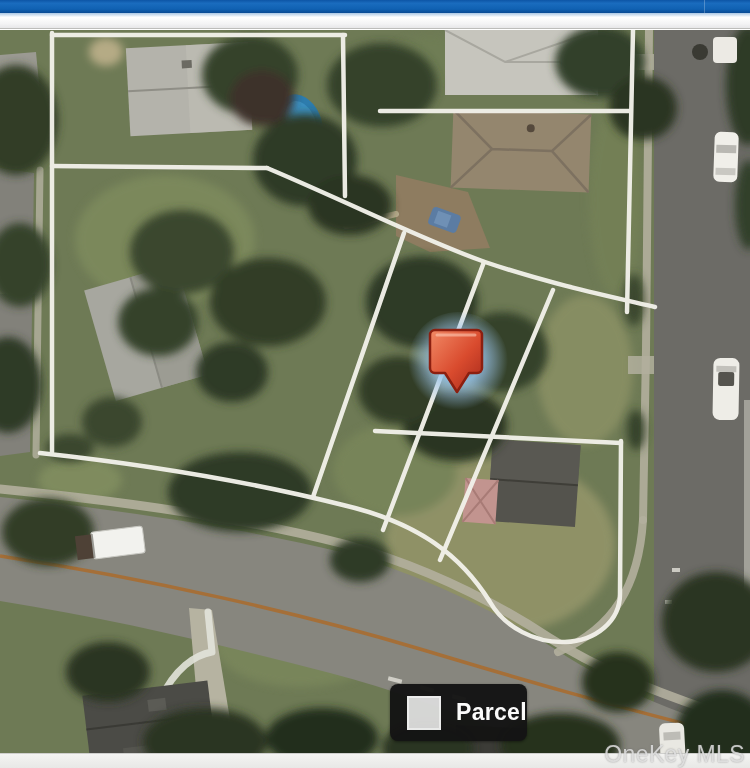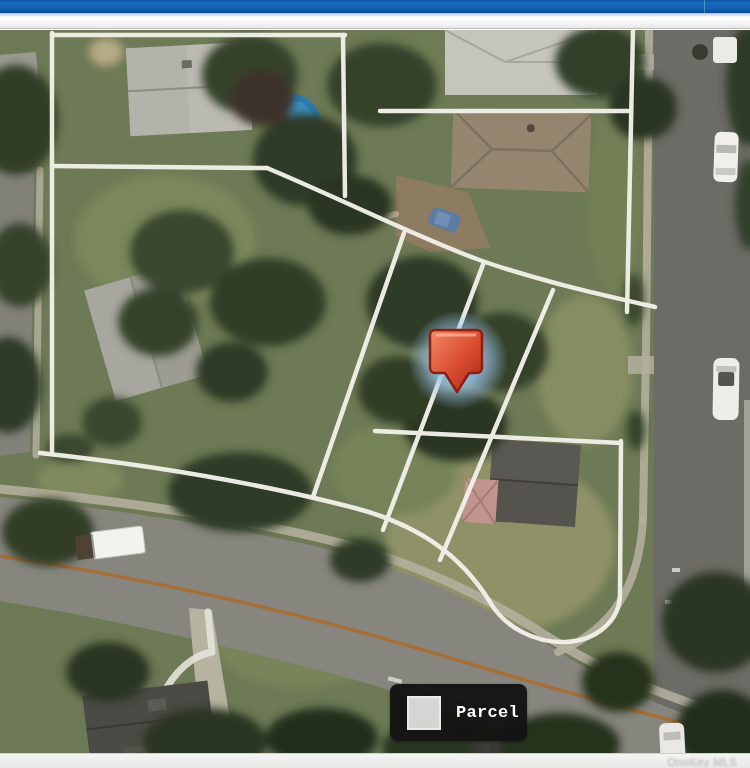--- a/index.html
+++ b/index.html
@@ -31,28 +31,27 @@
   .legend{
     position:absolute;left:390px;top:684px;width:137px;height:57px;
     background:#141414;border-radius:8px;display:flex;align-items:center;
     box-shadow:0 1px 3px rgba(0,0,0,0.45);opacity:0.97;
   }
   .legend .swatch{
     width:30px;height:30px;margin-left:17px;background:#d9d9d9;
     border:2px solid #f0f0f0;box-sizing:content-box;
   }
   .legend .lbl{
-    margin-left:15px;color:#ffffff;font-size:17px;font-weight:bold;
+    margin-left:15px;color:#ffffff;font-size:23px;font-weight:bold;
     letter-spacing:0.3px;
-    font-family:Liberation Mono, monospace;
   }
   
   .watermark{
-    position:absolute;right:13px;bottom:0px;
-    color:rgba(230,230,230,0.82);font-size:11px;letter-spacing:0.4px;
+    position:absolute;right:5px;bottom:0px;
+    color:rgba(230,230,230,0.82);font-size:23px;letter-spacing:0.4px;
     text-shadow:0 0 2px rgba(90,90,90,0.6);
   }
   
   .bottom-strip{
     position:absolute;left:0;top:753px;width:750px;height:15px;
     background:linear-gradient(180deg,#f4f4f2,#e8e8e6);
     border-top:1px solid #cfcfcd;box-sizing:border-box;
   }
 </style>
 </head>

